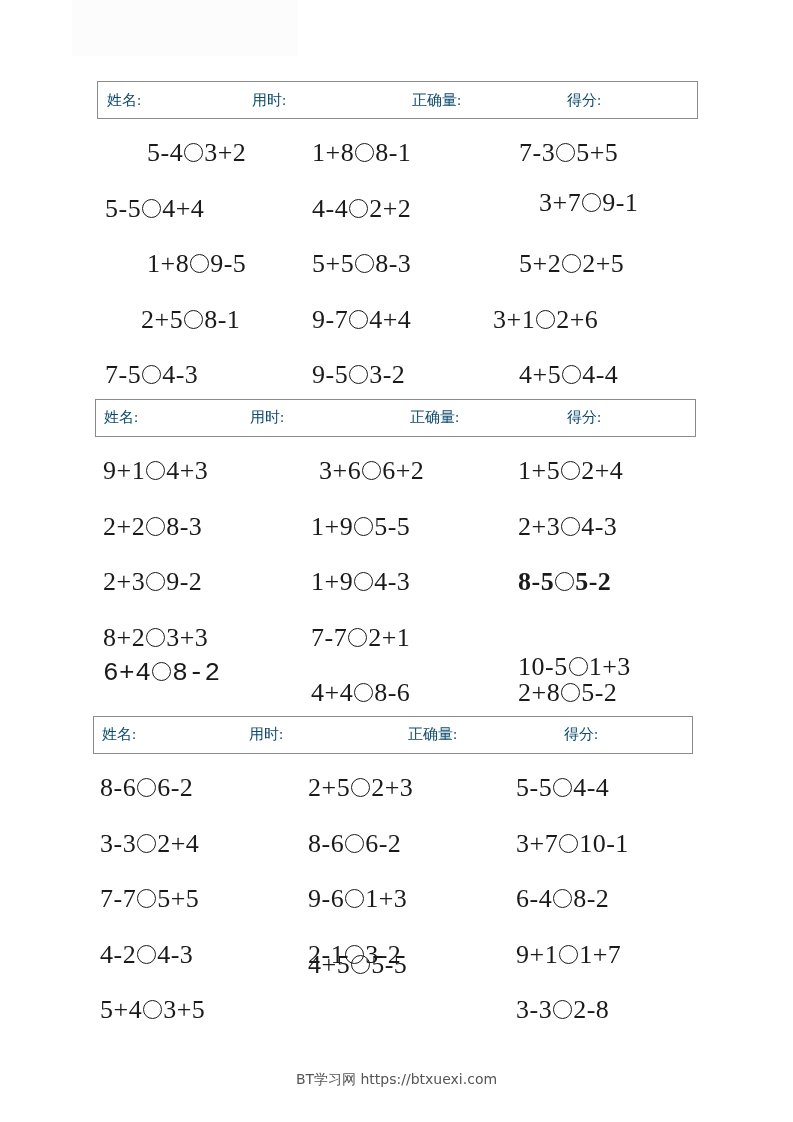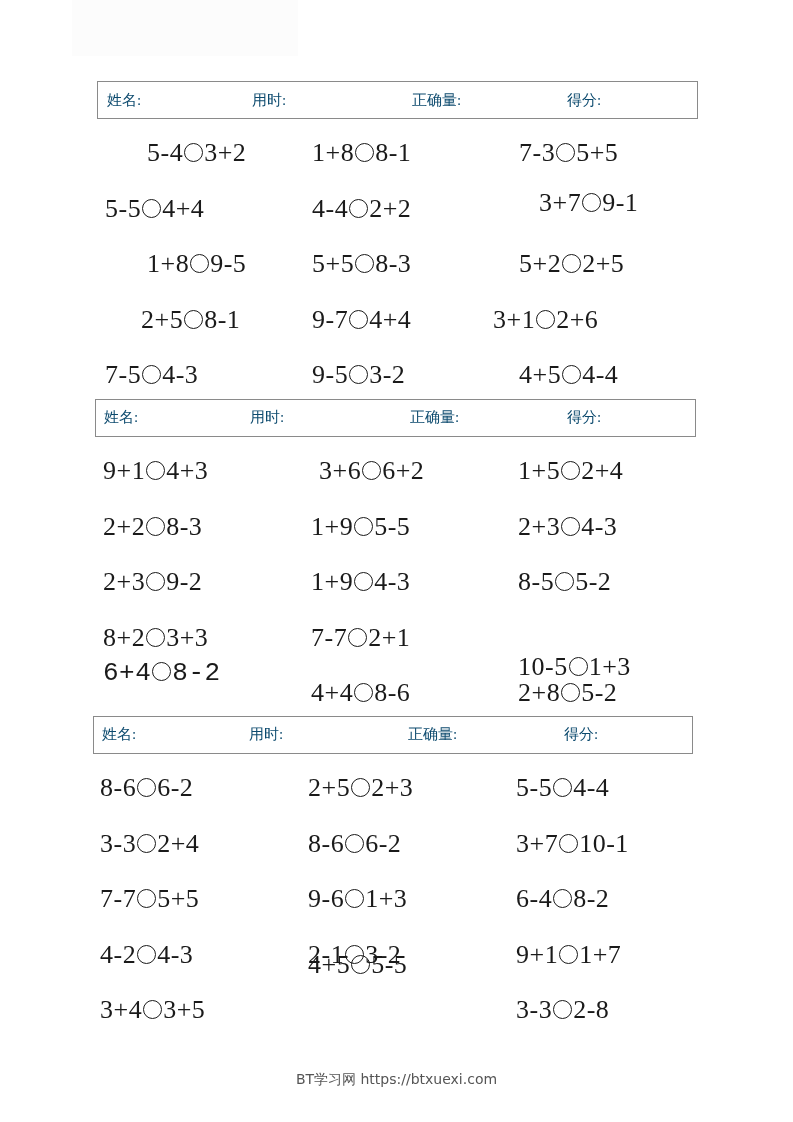--- a/index.html
+++ b/index.html
@@ -55,21 +55,21 @@
 
 <div id="sec1">
     <div class="prob" style="left: 103px; top: 456px;"><span>9+1</span><span class="circ"></span><span>4+3</span></div>
     <div class="prob" style="left: 319px; top: 456px; text-align: right;"><span>3+6</span><span class="circ"></span><span>6+2</span></div>
     <div class="prob" style="left: 518px; top: 456px;"><span>1+5</span><span class="circ"></span><span>2+4</span></div>
     <div class="prob" style="left: 103px; top: 512px;"><span>2+2</span><span class="circ"></span><span>8-3</span></div>
     <div class="prob" style="left: 311px; top: 512px;"><span>1+9</span><span class="circ"></span><span>5-5</span></div>
     <div class="prob" style="left: 518px; top: 512px;"><span>2+3</span><span class="circ"></span><span>4-3</span></div>
     <div class="prob" style="left: 103px; top: 567px;"><span>2+3</span><span class="circ"></span><span>9-2</span></div>
     <div class="prob" style="left: 311px; top: 567px;"><span>1+9</span><span class="circ"></span><span>4-3</span></div>
-    <div class="prob" style="left: 518px; top: 567px;"><span>8-5</span><span class="circ"></span><span>5-2</span></div>
+    <div class="prob" style="left: 518px; top: 567px; font-weight: bold;"><span>8-5</span><span class="circ"></span><span>5-2</span></div>
     <div class="prob" style="left: 103px; top: 623px;"><span>8+2</span><span class="circ"></span><span>3+3</span></div>
     <div class="prob" style="left: 311px; top: 623px;"><span>7-7</span><span class="circ"></span><span>2+1</span></div>
     <div class="prob" style="left: 518px; top: 623px; margin-top: 29px;"><span>10-5</span><span class="circ"></span><span>1+3</span></div>
     <div class="prob" style="left: 103px; top: 658px; font-family: Liberation Mono, monospace;"><span>6+4</span><span class="circ"></span><span>8-2</span></div>
     <div class="prob" style="left: 311px; top: 678px;"><span>4+4</span><span class="circ"></span><span>8-6</span></div>
     <div class="prob" style="left: 518px; top: 678px;"><span>2+8</span><span class="circ"></span><span>5-2</span></div>
   </div>
 
 <div class="info-box" style="left:93px;top:716px;width:600px;height:38px;">
   <span class="lbl" style="left:8px;top:8px;">姓名:</span>
@@ -84,18 +84,18 @@
     <div class="prob" style="left: 516px; top: 773px;"><span>5-5</span><span class="circ"></span><span>4-4</span></div>
     <div class="prob" style="left: 100px; top: 829px;"><span>3-3</span><span class="circ"></span><span>2+4</span></div>
     <div class="prob" style="left: 308px; top: 829px;"><span>8-6</span><span class="circ"></span><span>6-2</span></div>
     <div class="prob" style="left: 516px; top: 829px;"><span>3+7</span><span class="circ"></span><span>10-1</span></div>
     <div class="prob" style="left: 100px; top: 884px;"><span>7-7</span><span class="circ"></span><span>5+5</span></div>
     <div class="prob" style="left: 308px; top: 884px;"><span>9-6</span><span class="circ"></span><span>1+3</span></div>
     <div class="prob" style="left: 516px; top: 884px;"><span>6-4</span><span class="circ"></span><span>8-2</span></div>
     <div class="prob" style="left: 100px; top: 940px;"><span>4-2</span><span class="circ"></span><span>4-3</span></div>
     <div class="prob" style="left: 308px; top: 940px;"><span>2-1</span><span class="circ"></span><span>3-2</span></div>
     <div class="prob" style="left: 516px; top: 940px;"><span>9+1</span><span class="circ"></span><span>1+7</span></div>
-    <div class="prob" style="left: 100px; top: 995px;"><span>3+4</span><span class="circ"></span><span>3+5</span></div>
+    <div class="prob" style="left: 100px; top: 995px;"><span>5+4</span><span class="circ"></span><span>3+5</span></div>
     <div class="prob" style="left: 308px; top: 950px;"><span>4+5</span><span class="circ"></span><span>5-5</span></div>
     <div class="prob" style="left: 516px; top: 995px;"><span>3-3</span><span class="circ"></span><span>2-8</span></div>
   </div>
 
 <div class="footer">BT学习网 https://btxuexi.com</div>
 
 </body></html>

